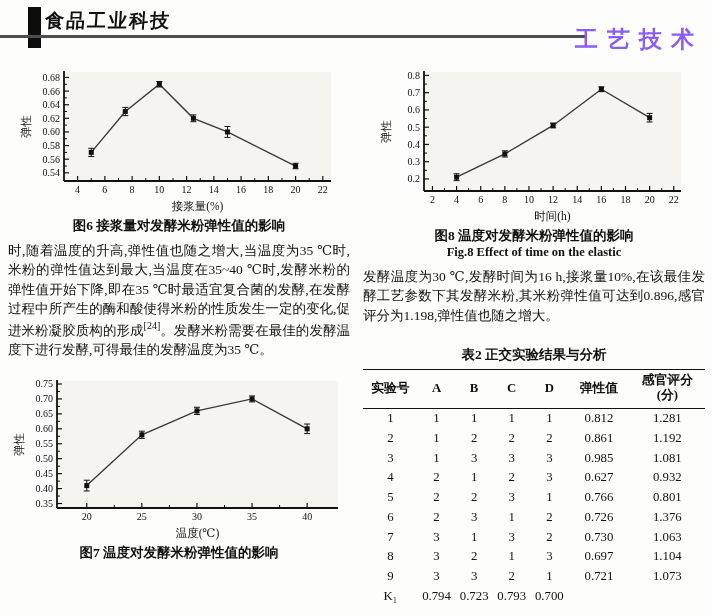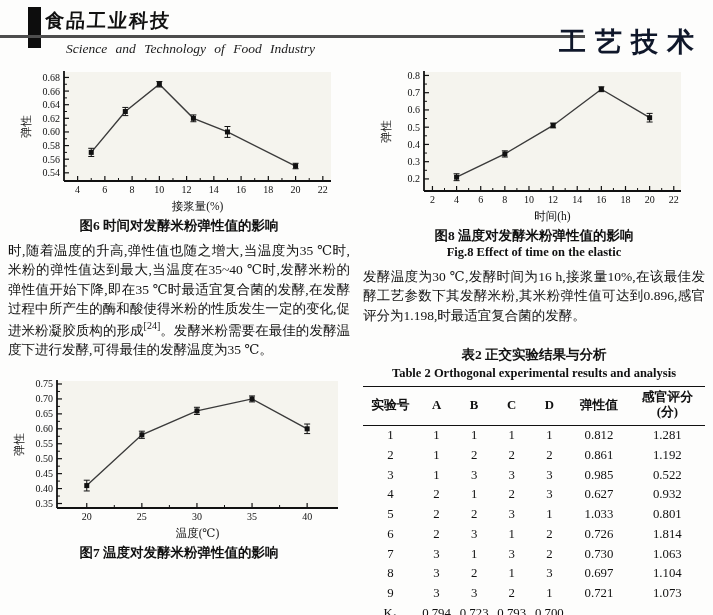--- a/index.html
+++ b/index.html
@@ -16,22 +16,22 @@
     position:absolute;left:37px;top:8px;font-size:19px;font-weight:bold;
     letter-spacing:2px;border-bottom:2px solid #0d0d0d;padding-bottom:2px;
     transform:skewX(-4deg);
   }
   .header-rule{position:absolute;left:-8px;top:35px;width:585px;height:2.5px;background:#4d4d4d;}
   .journal-en{
     position:absolute;left:58px;top:41px;font-style:italic;font-size:13.5px;
     word-spacing:5px;color:#1a1a1a;
   }
   .section-title{
-    position:absolute;right:2px;top:24px;font-size:27px;font-weight:bold;
-    letter-spacing:9px;color:#0f172a;
+    position:absolute;right:2px;top:24px;font-size:23px;font-weight:bold;
+    letter-spacing:9px;color:#8b5cf6;
   }
   
   .columns{display:flex;gap:13px;}
   .col{width:346px;}
   figure{margin:0;text-align:center;}
   .chart-svg{display:block;margin:0 auto;}
   .cap-zh{font-size:13.5px;font-weight:bold;margin-top:3px;}
   .cap-en{font-size:12.5px;font-weight:bold;line-height:1.25;}
   .para{
     font-size:13.5px;line-height:1.44;text-align:justify;margin-top:6px;
@@ -57,21 +57,20 @@
 </style>
 </head>
 <body>
 
 <div class="page">
 
   <div class="header">
     <div class="logo-bar"></div>
     <div class="logo-text">食品工业科技</div>
     <div class="header-rule"></div>
-    <div class="journal-en">Science  and  Technology  of  Food  Industry</div>
     <div class="section-title">工艺技术</div>
   </div>
 
   <div class="columns">
 
     <div class="col">
 
       <figure id="fig6-block">
         <svg class="chart-svg" width="322" height="150">
             <rect x="46" y="8" width="267" height="109" fill="#f5f4ee"></rect>
@@ -156,21 +155,21 @@
               <line x1="209.46938775510202" y1="73.4" x2="209.46938775510202" y2="62.5" stroke="#111111" stroke-width="1"></line>
               <line x1="206.46938775510202" y1="73.4" x2="212.46938775510202" y2="73.4" stroke="#111111" stroke-width="1"></line>
               <line x1="206.46938775510202" y1="62.5" x2="212.46938775510202" y2="62.5" stroke="#111111" stroke-width="1"></line>
               <rect x="206.96938775510202" y="65.45" width="5" height="5" fill="#111111"></rect>
               <line x1="277.5816326530612" y1="104.73749999999998" x2="277.5816326530612" y2="99.28749999999998" stroke="#111111" stroke-width="1"></line>
               <line x1="274.5816326530612" y1="104.73749999999998" x2="280.5816326530612" y2="104.73749999999998" stroke="#111111" stroke-width="1"></line>
               <line x1="274.5816326530612" y1="99.28749999999998" x2="280.5816326530612" y2="99.28749999999998" stroke="#111111" stroke-width="1"></line>
               <rect x="275.0816326530612" y="99.51249999999999" width="5" height="5" fill="#111111"></rect>
             </g>
           </svg>
-        <div class="cap-zh">图6  时间对发酵米粉弹性值的影响</div>
+        <div class="cap-zh">图6  接浆量对发酵米粉弹性值的影响</div>
       </figure>
 
       <p class="para"><span>时,随着温度的升高,弹性值也随之增大,当温度为35 ℃时,米粉的弹性值达到最大,当温度在35~40 ℃时,发酵米粉的弹性值开始下降,即在35 ℃时最适宜复合菌的发酵,在发酵过程中所产生的酶和酸使得米粉的性质发生一定的变化,促进米粉凝胶质构的形成</span><sup>[24]</sup><span>。发酵米粉需要在最佳的发酵温度下进行发酵,可得最佳的发酵温度为35 ℃。</span></p>
 
       <figure id="fig7-block">
         <svg class="chart-svg" width="336" height="168">
             <rect x="46" y="8" width="281" height="127" fill="#f5f4ee"></rect>
             <g>
               <line x1="75.75294117647059" y1="135" x2="75.75294117647059" y2="130" stroke="#111111" stroke-width="1.2"></line>
               <text x="75.75294117647059" y="147" text-anchor="middle" font-size="10" font-family="Liberation Serif, DejaVu Serif, serif" fill="#111111">20</text>
@@ -334,24 +333,23 @@
               <line x1="271.6291079812206" y1="58.01449275362317" x2="271.6291079812206" y2="49.39130434782608" stroke="#111111" stroke-width="1"></line>
               <line x1="268.6291079812206" y1="58.01449275362317" x2="274.6291079812206" y2="58.01449275362317" stroke="#111111" stroke-width="1"></line>
               <line x1="268.6291079812206" y1="49.39130434782608" x2="274.6291079812206" y2="49.39130434782608" stroke="#111111" stroke-width="1"></line>
               <rect x="269.1291079812206" y="51.202898550724626" width="5" height="5" fill="#111111"></rect>
             </g>
           </svg>
         <div class="cap-zh">图8  温度对发酵米粉弹性值的影响</div>
         <div class="cap-en">Fig.8  Effect of time on the elastic</div>
       </figure>
 
-      <p class="para">发酵温度为30 ℃,发酵时间为16 h,接浆量10%,在该最佳发酵工艺参数下其发酵米粉,其米粉弹性值可达到0.896,感官评分为1.198,时最适宜复合菌的发酵。</p>
+      <p class="para">发酵温度为30 ℃,发酵时间为16 h,接浆量10%,在该最佳发酵工艺参数下其发酵米粉,其米粉弹性值可达到0.896,感官评分为1.198,弹性值也随之增大。</p>
 
       <div class="table-title-zh">表2  正交实验结果与分析</div>
-      <div class="table-title-en">Table 2  Orthogonal experimental results and analysis</div>
 
       <table class="otable">
         <colgroup>
           <col class="c-exp">
             <col class="c-f">
             <col class="c-f">
             <col class="c-f">
           <col class="c-f">
             <col class="c-el">
             <col class="c-sens">
@@ -387,48 +385,48 @@
               <td>0.861</td>
               <td>1.192</td>
             </tr>
             <tr>
               <td>3</td>
               <td>1</td>
               <td>3</td>
               <td>3</td>
               <td>3</td>
               <td>0.985</td>
-              <td>0.522</td>
+              <td>1.081</td>
             </tr>
             <tr>
               <td>4</td>
               <td>2</td>
               <td>1</td>
               <td>2</td>
               <td>3</td>
               <td>0.627</td>
               <td>0.932</td>
             </tr>
             <tr>
               <td>5</td>
               <td>2</td>
               <td>2</td>
               <td>3</td>
               <td>1</td>
-              <td>1.033</td>
+              <td>0.766</td>
               <td>0.801</td>
             </tr>
             <tr>
               <td>6</td>
               <td>2</td>
               <td>3</td>
               <td>1</td>
               <td>2</td>
               <td>0.726</td>
-              <td>1.814</td>
+              <td>1.376</td>
             </tr>
             <tr>
               <td>7</td>
               <td>3</td>
               <td>1</td>
               <td>3</td>
               <td>2</td>
               <td>0.730</td>
               <td>1.063</td>
             </tr>

